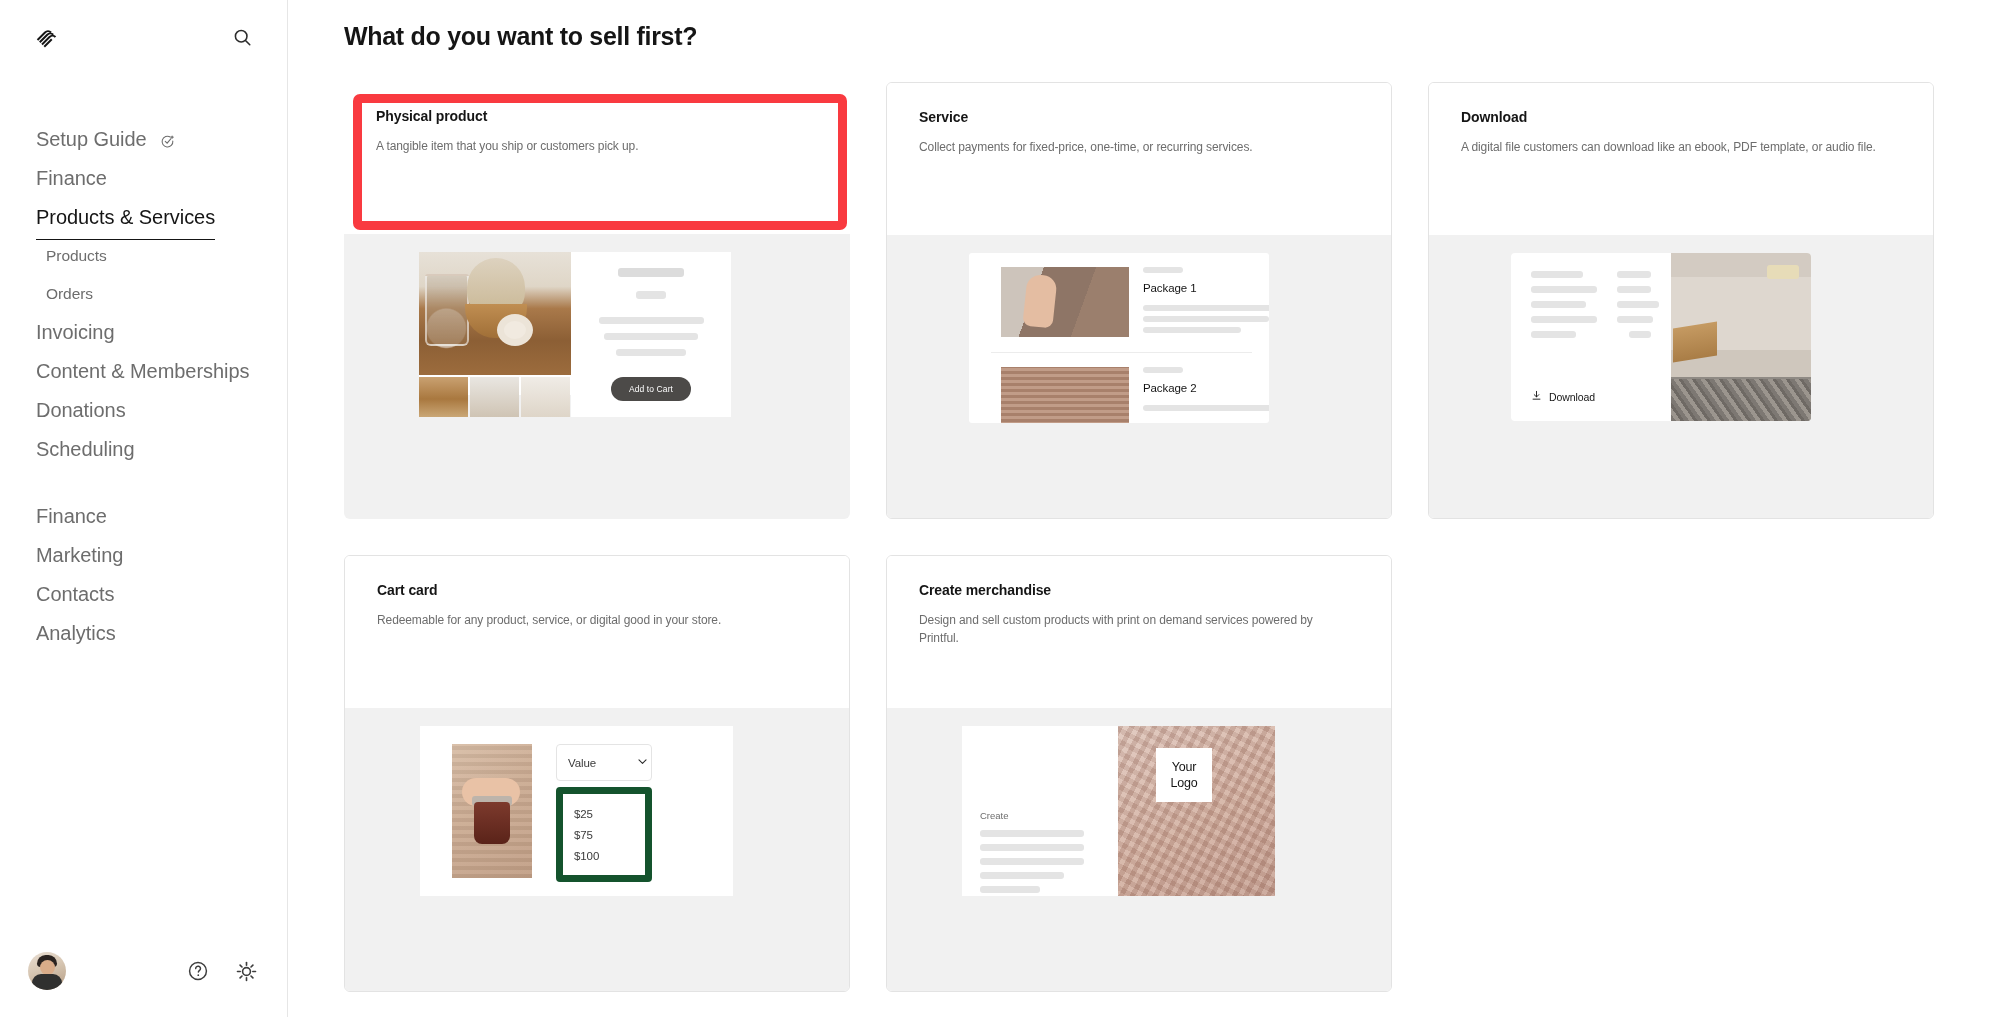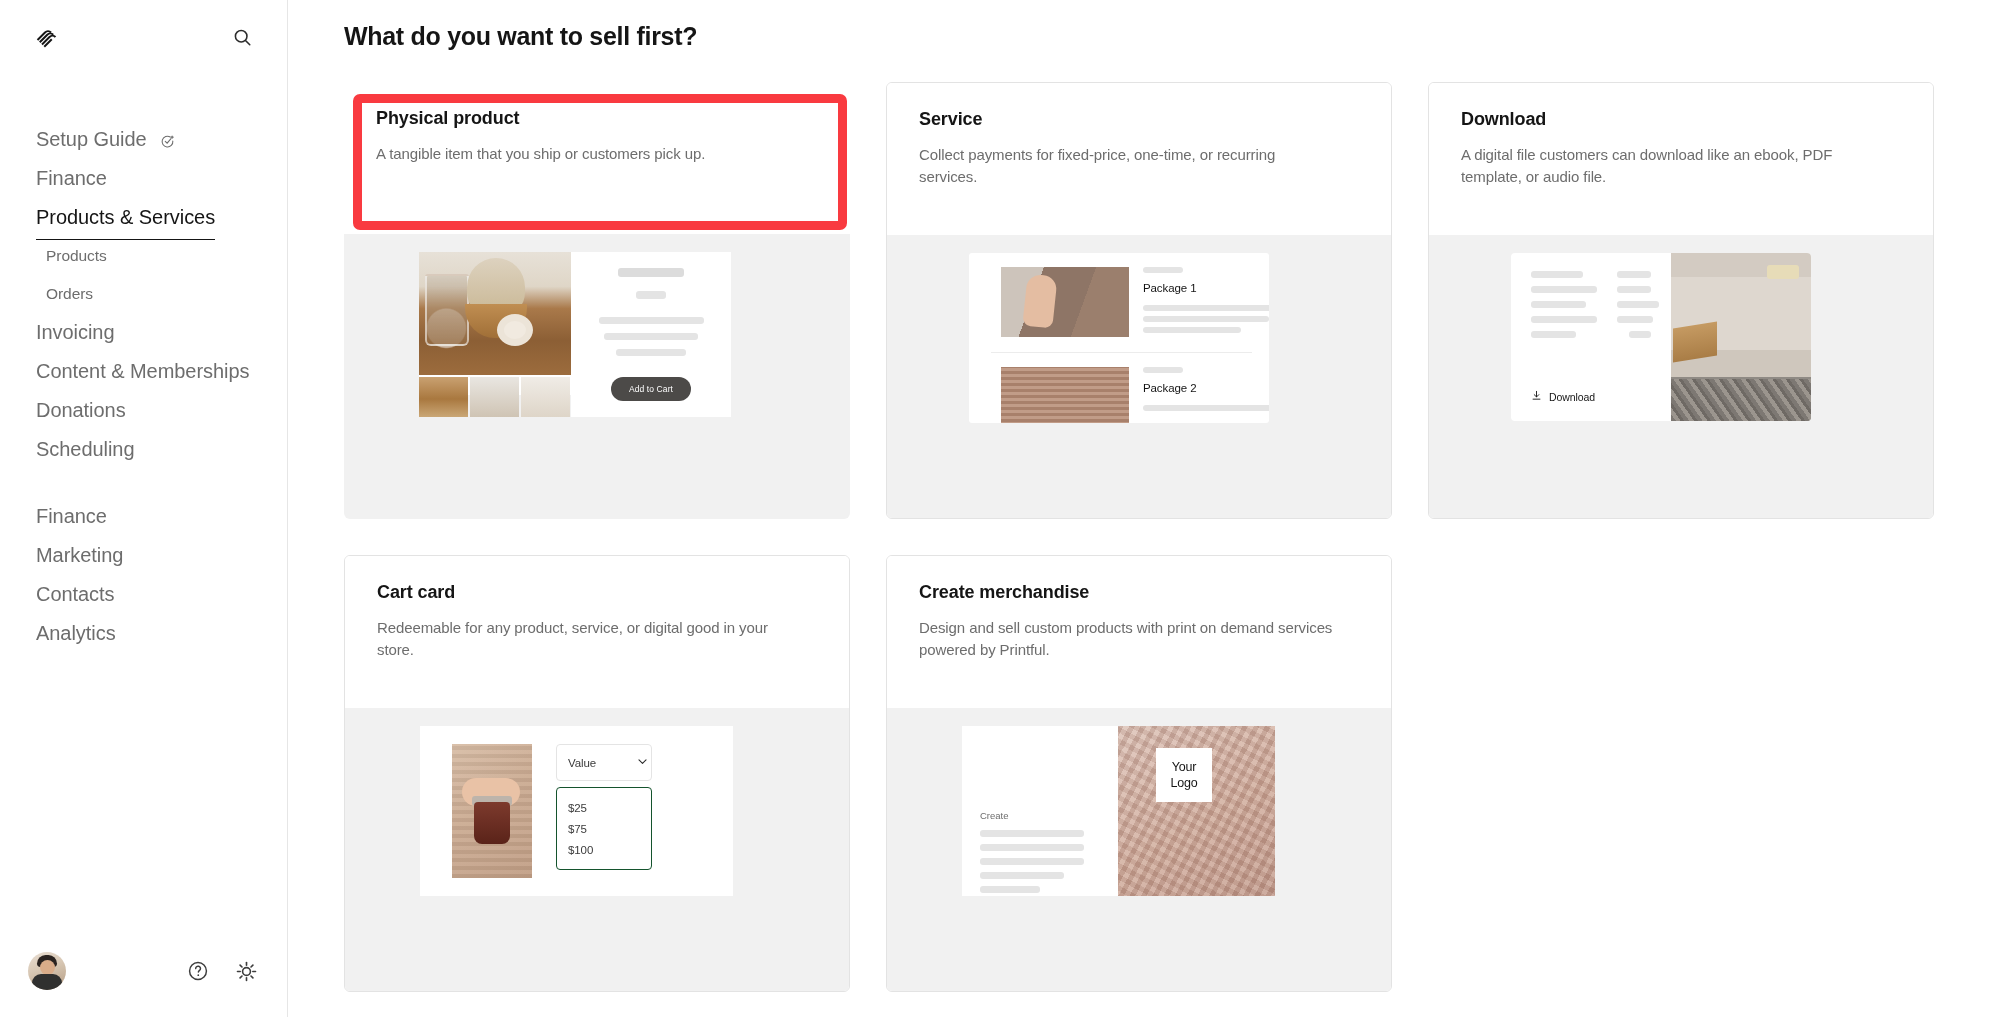--- a/index.html
+++ b/index.html
@@ -140,28 +140,28 @@
     position: relative;
     outline: none;
   }
   .card-head {
     padding: 26px 32px 0 32px;
     height: 152px;
     flex: 0 0 152px;
     background: #fff;
   }
   .card-title {
-    font-size: 18px;
+    font-size: 14px;
     font-weight: 700;
     color: #151515;
     letter-spacing: -0.1px;
     margin-bottom: 14px;
   }
   .card-desc {
-    font-size: 15px;
+    font-size: 12px;
     color: #6d6d6d;
     line-height: 1.47;
     letter-spacing: -0.1px;
     max-width: 418px;
   }
   .card-illus {
     flex: 1 1 auto;
     background: #f1f1f1;
     position: relative;
     overflow: hidden;
@@ -337,21 +337,21 @@
     height: 37px;
     display:flex; align-items:center; justify-content:space-between;
     padding: 0 11px;
     font-size: 11.5px; color: #3b3b3b;
     background: #fff;
     letter-spacing: -0.1px;
     gap: 40px;
   }
   .gc-list {
     margin-top: 6px;
-    border: 1px solid #14532d;
+    border: 7px solid #14532d;
     border-radius: 4px;
     padding: 9px 11px;
     background: #fff;
   }
   .gc-opt { font-size: 11.5px; color:#3b3b3b; padding: 4.5px 0; letter-spacing:-0.1px; }
 
   
   .cm-panel {
     position: absolute; left: 75px; top: 18px;
     width: 313px; height: 170px;

